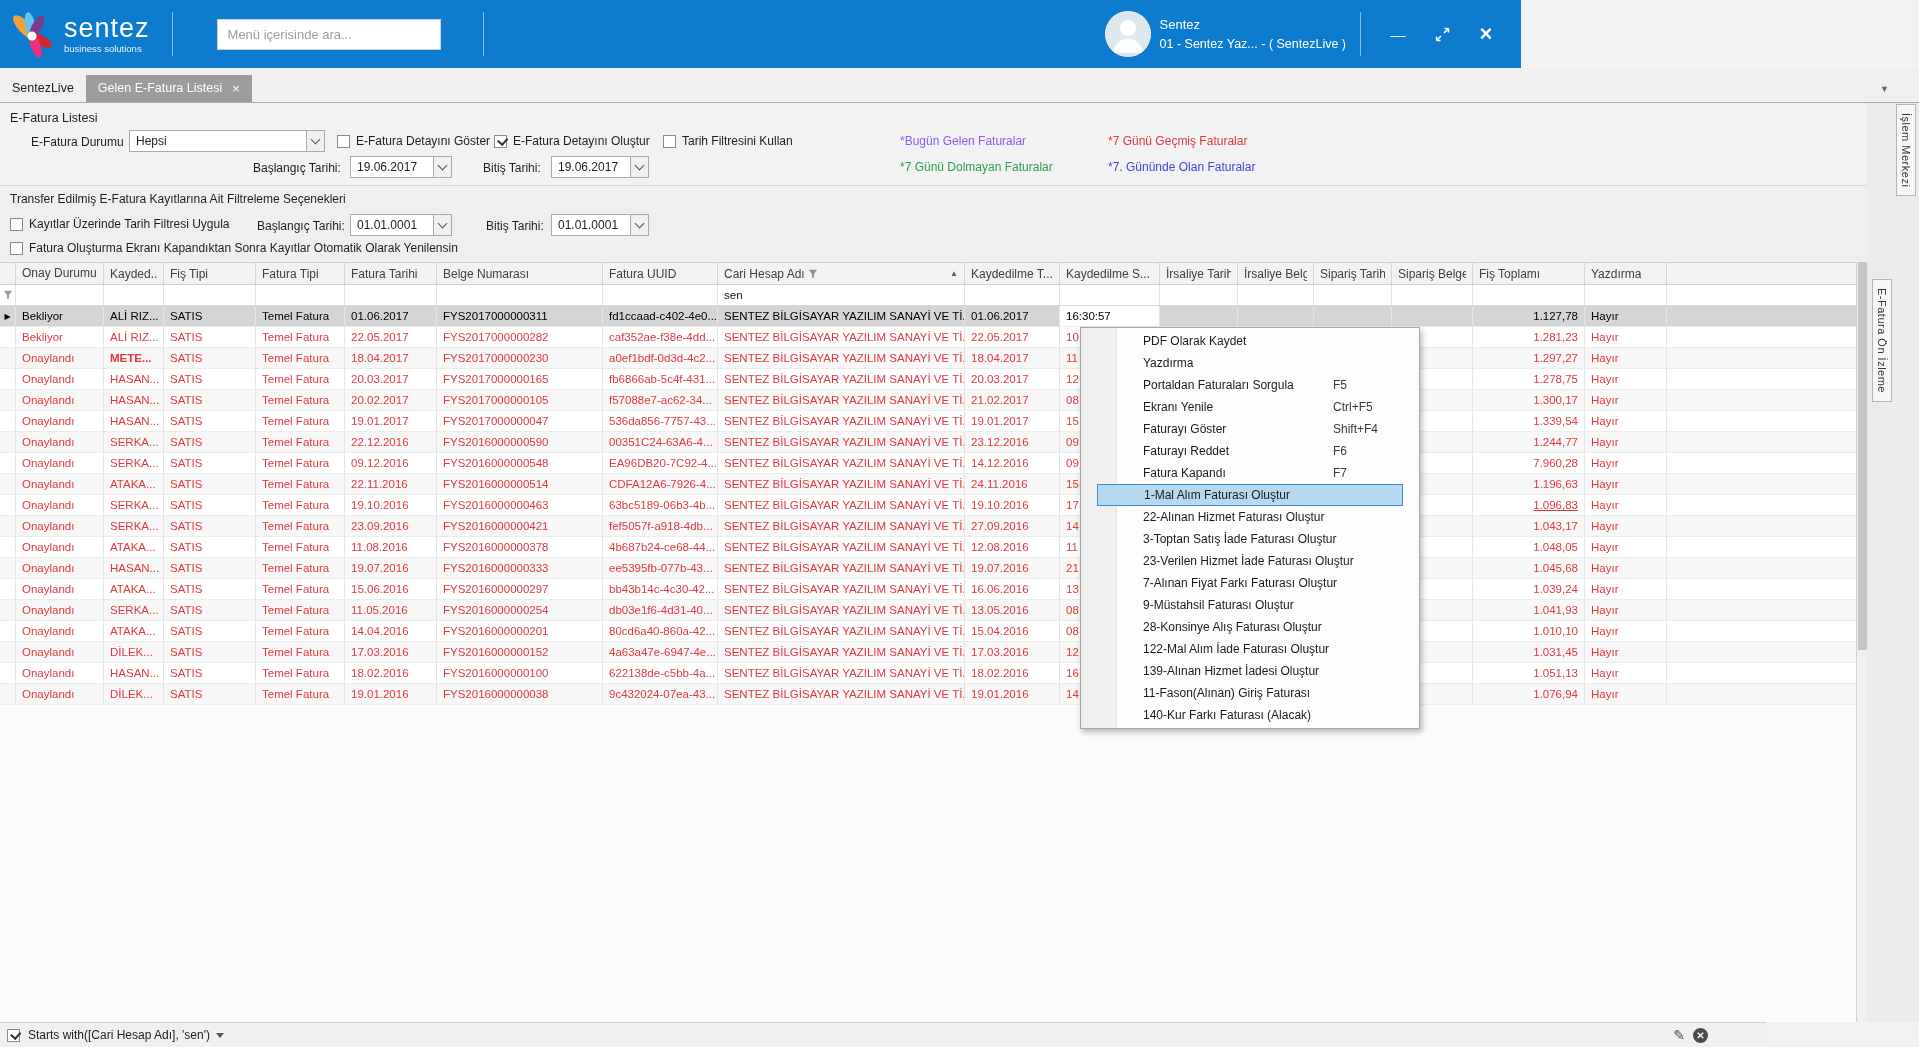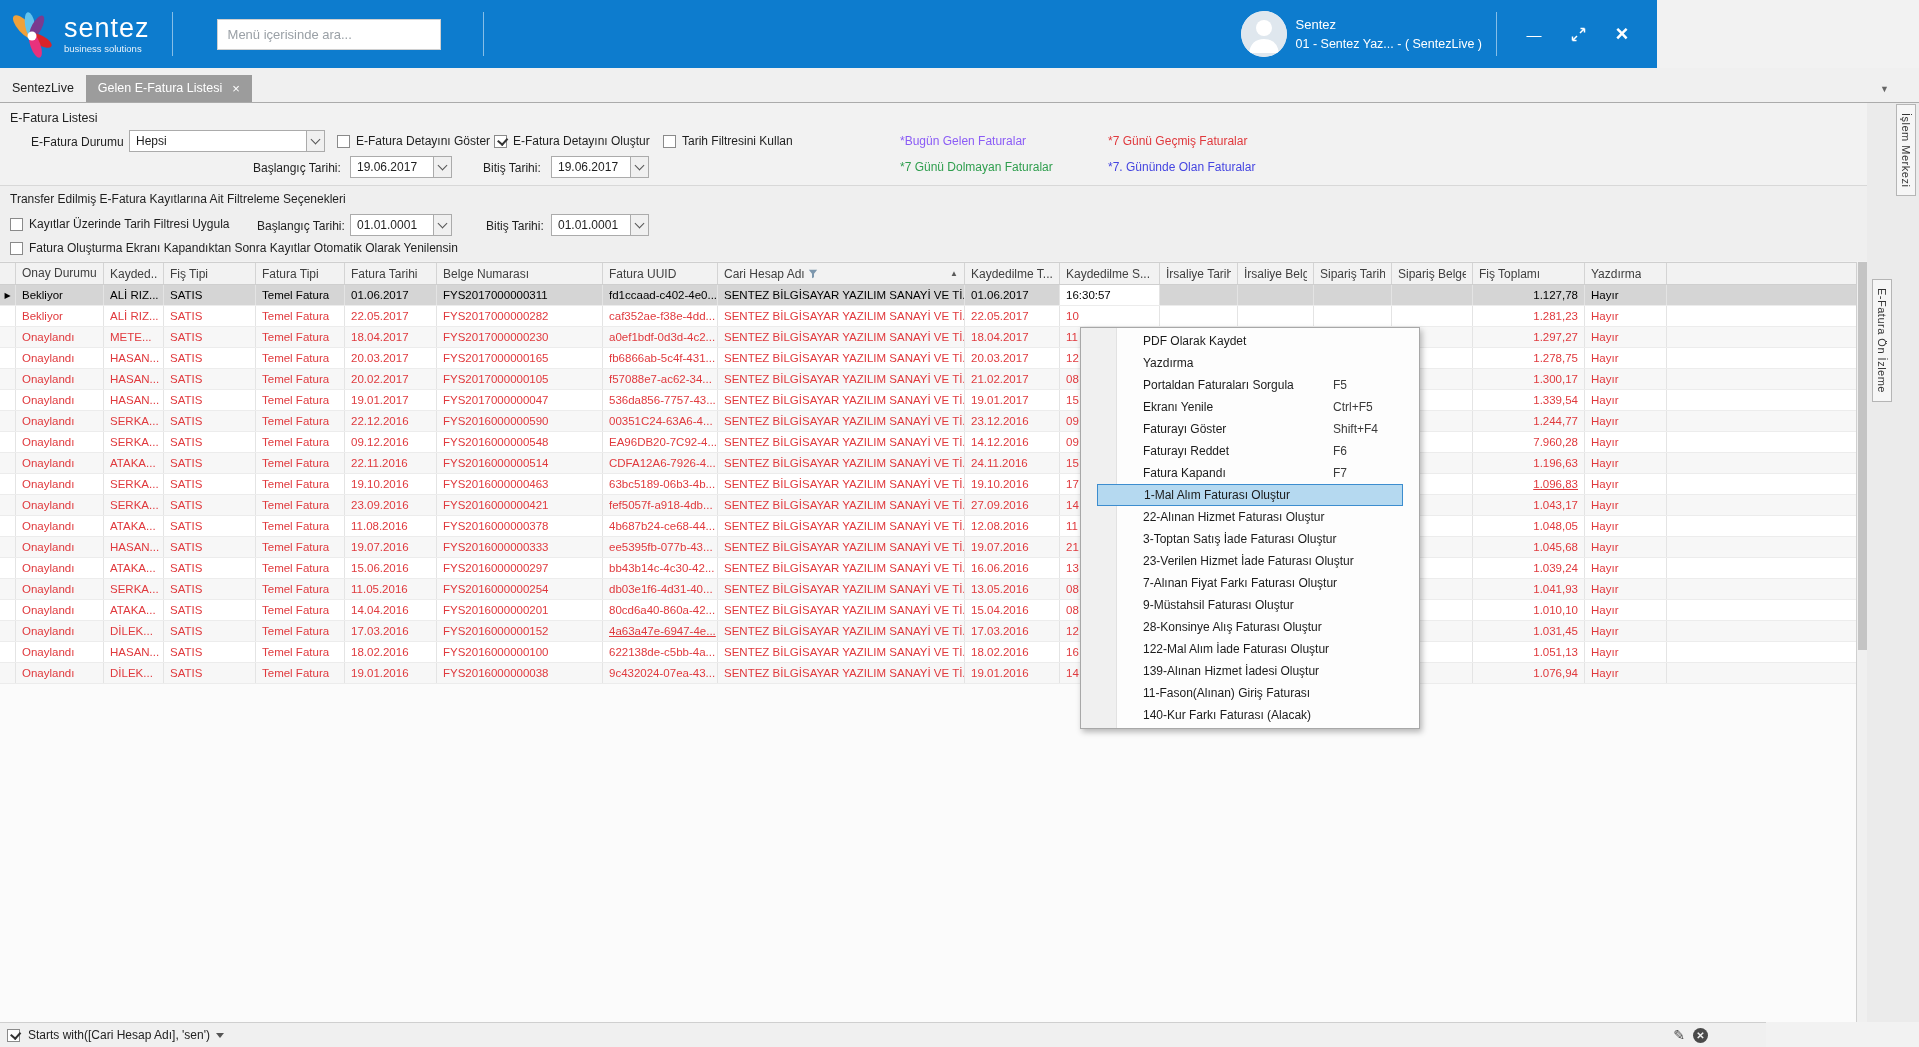--- a/index.html
+++ b/index.html
@@ -1,20 +1,20 @@
 <!DOCTYPE html>
 <html><head>
 <meta charset="utf-8">
 <style>
   *{box-sizing:border-box;margin:0;padding:0}
   html,body{width:1919px;height:1047px;overflow:hidden}
   body{position:relative;font-family:"Liberation Sans",sans-serif;background:#f2f2f2;color:#1e1e1e}
 
   
-  .titlebar{position:absolute;left:0;top:0;width:1657px;height:68px;background:#0d7cce;display:flex;align-items:center}
+  .titlebar{position:absolute;left:0;top:0;width:1521px;height:68px;background:#0d7cce;display:flex;align-items:center}
   .logo{margin-left:6px}
   .brand{color:#fff;line-height:1;margin-left:2px}
   .brand-name{font-size:27px;letter-spacing:1px}
   .brand-tag{font-size:9.5px;opacity:.9;margin-top:2px}
   .vsep{width:1px;height:44px;background:rgba(255,255,255,.5)}
   .menu-search{margin-left:44px;width:224px;height:31px;border:1px solid #d0d0d0;padding:0 10px;font-size:13px;font-family:"Liberation Sans",sans-serif;color:#333;outline:none}
   .menu-search::placeholder{color:#9aa0a6}
   .sep1{margin-left:22px}.sep2{margin-left:42px}
   .spacer{flex:1}
   .user{display:flex;align-items:center;color:#fff;gap:9px;margin-right:14px}
@@ -284,20 +284,42 @@
         <div class="gc" style="width: 112px;">
           <span class="hlbl">Fiş Toplamı</span>
           <span class="hspacer"></span>
         </div>
         <div class="gc" style="width: 82px;">
           <span class="hlbl">Yazdırma</span>
           <span class="hspacer"></span>
         </div>
         <div class="gc fill"></div>
       </div>
+      <div class="grow frow">
+        <div class="gc ind" style="width: 16px;"><svg width="10" height="10" viewBox="0 0 12 12" style="margin-top:5px">
+            <path d="M1 1h10L7.2 5.6V10L4.8 11V5.6Z" fill="#9a9a9a"></path>
+          </svg></div>
+        <div class="gc" style="width: 88px;"></div>
+        <div class="gc" style="width: 60px;"></div>
+        <div class="gc" style="width: 92px;"></div>
+        <div class="gc" style="width: 89px;"></div>
+        <div class="gc" style="width: 92px;"></div>
+        <div class="gc" style="width: 166px;"></div>
+        <div class="gc" style="width: 115px;"></div>
+        <div class="gc" style="width: 247px;">sen</div>
+        <div class="gc" style="width: 95px;"></div>
+        <div class="gc" style="width: 100px;"></div>
+        <div class="gc" style="width: 78px;"></div>
+        <div class="gc" style="width: 76px;"></div>
+        <div class="gc" style="width: 78px;"></div>
+        <div class="gc" style="width: 81px;"></div>
+        <div class="gc" style="width: 112px;"></div>
+        <div class="gc" style="width: 82px;"></div>
+        <div class="gc fill"></div>
+      </div>
       <div class="grow sel">
         <div class="gc ind" style="width: 16px; font-size: 8px;">▶</div>
         <div class="gc" style="width: 88px;">Bekliyor</div>
         <div class="gc" style="width: 60px;">ALİ RIZ...</div>
         <div class="gc" style="width: 92px;">SATIS</div>
         <div class="gc" style="width: 89px;">Temel Fatura</div>
         <div class="gc" style="width: 92px;">01.06.2017</div>
         <div class="gc" style="width: 166px;">FYS2017000000311</div>
         <div class="gc" style="width: 115px;">fd1ccaad-c402-4e0...</div>
         <div class="gc" style="width: 247px;">SENTEZ BİLGİSAYAR YAZILIM SANAYİ VE Tİ...</div>
@@ -327,21 +349,21 @@
         <div class="gc" style="width: 76px;"></div>
         <div class="gc" style="width: 78px;"></div>
         <div class="gc" style="width: 81px;"></div>
         <div class="gc num" style="width: 112px;">1.281,23</div>
         <div class="gc" style="width: 82px;">Hayır</div>
         <div class="gc fill"></div>
       </div>
       <div class="grow red alt">
         <div class="gc ind" style="width: 16px;"></div>
         <div class="gc" style="width: 88px;">Onaylandı</div>
-        <div class="gc" style="width: 60px;">METE...</div>
+        <div class="gc" style="width: 60px; font-weight: bold;">METE...</div>
         <div class="gc" style="width: 92px;">SATIS</div>
         <div class="gc" style="width: 89px;">Temel Fatura</div>
         <div class="gc" style="width: 92px;">18.04.2017</div>
         <div class="gc" style="width: 166px;">FYS2017000000230</div>
         <div class="gc" style="width: 115px;">a0ef1bdf-0d3d-4c2...</div>
         <div class="gc" style="width: 247px;">SENTEZ BİLGİSAYAR YAZILIM SANAYİ VE Tİ...</div>
         <div class="gc" style="width: 95px;">18.04.2017</div>
         <div class="gc" style="width: 100px;">11</div>
         <div class="gc" style="width: 78px;"></div>
         <div class="gc" style="width: 76px;"></div>
@@ -612,21 +634,21 @@
         <div class="gc fill"></div>
       </div>
       <div class="grow red alt">
         <div class="gc ind" style="width: 16px;"></div>
         <div class="gc" style="width: 88px;">Onaylandı</div>
         <div class="gc" style="width: 60px;">DİLEK...</div>
         <div class="gc" style="width: 92px;">SATIS</div>
         <div class="gc" style="width: 89px;">Temel Fatura</div>
         <div class="gc" style="width: 92px;">17.03.2016</div>
         <div class="gc" style="width: 166px;">FYS2016000000152</div>
-        <div class="gc" style="width: 115px; text-decoration: underline;">4a63a47e-6947-4e...</div>
+        <div class="gc" style="width: 115px;">4a63a47e-6947-4e...</div>
         <div class="gc" style="width: 247px;">SENTEZ BİLGİSAYAR YAZILIM SANAYİ VE Tİ...</div>
         <div class="gc" style="width: 95px;">17.03.2016</div>
         <div class="gc" style="width: 100px;">12</div>
         <div class="gc" style="width: 78px;"></div>
         <div class="gc" style="width: 76px;"></div>
         <div class="gc" style="width: 78px;"></div>
         <div class="gc" style="width: 81px;"></div>
         <div class="gc num" style="width: 112px;">1.031,45</div>
         <div class="gc" style="width: 82px;">Hayır</div>
         <div class="gc fill"></div>

